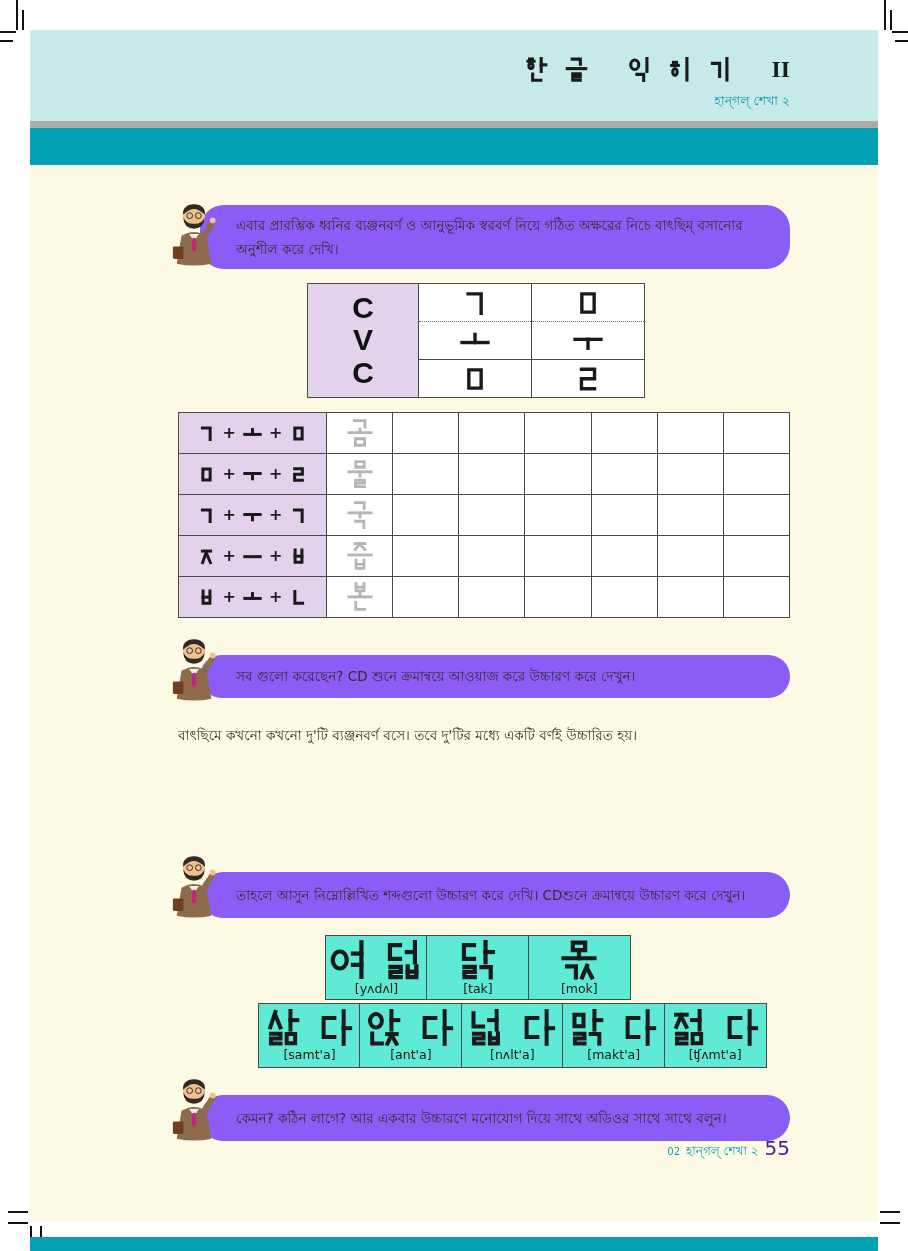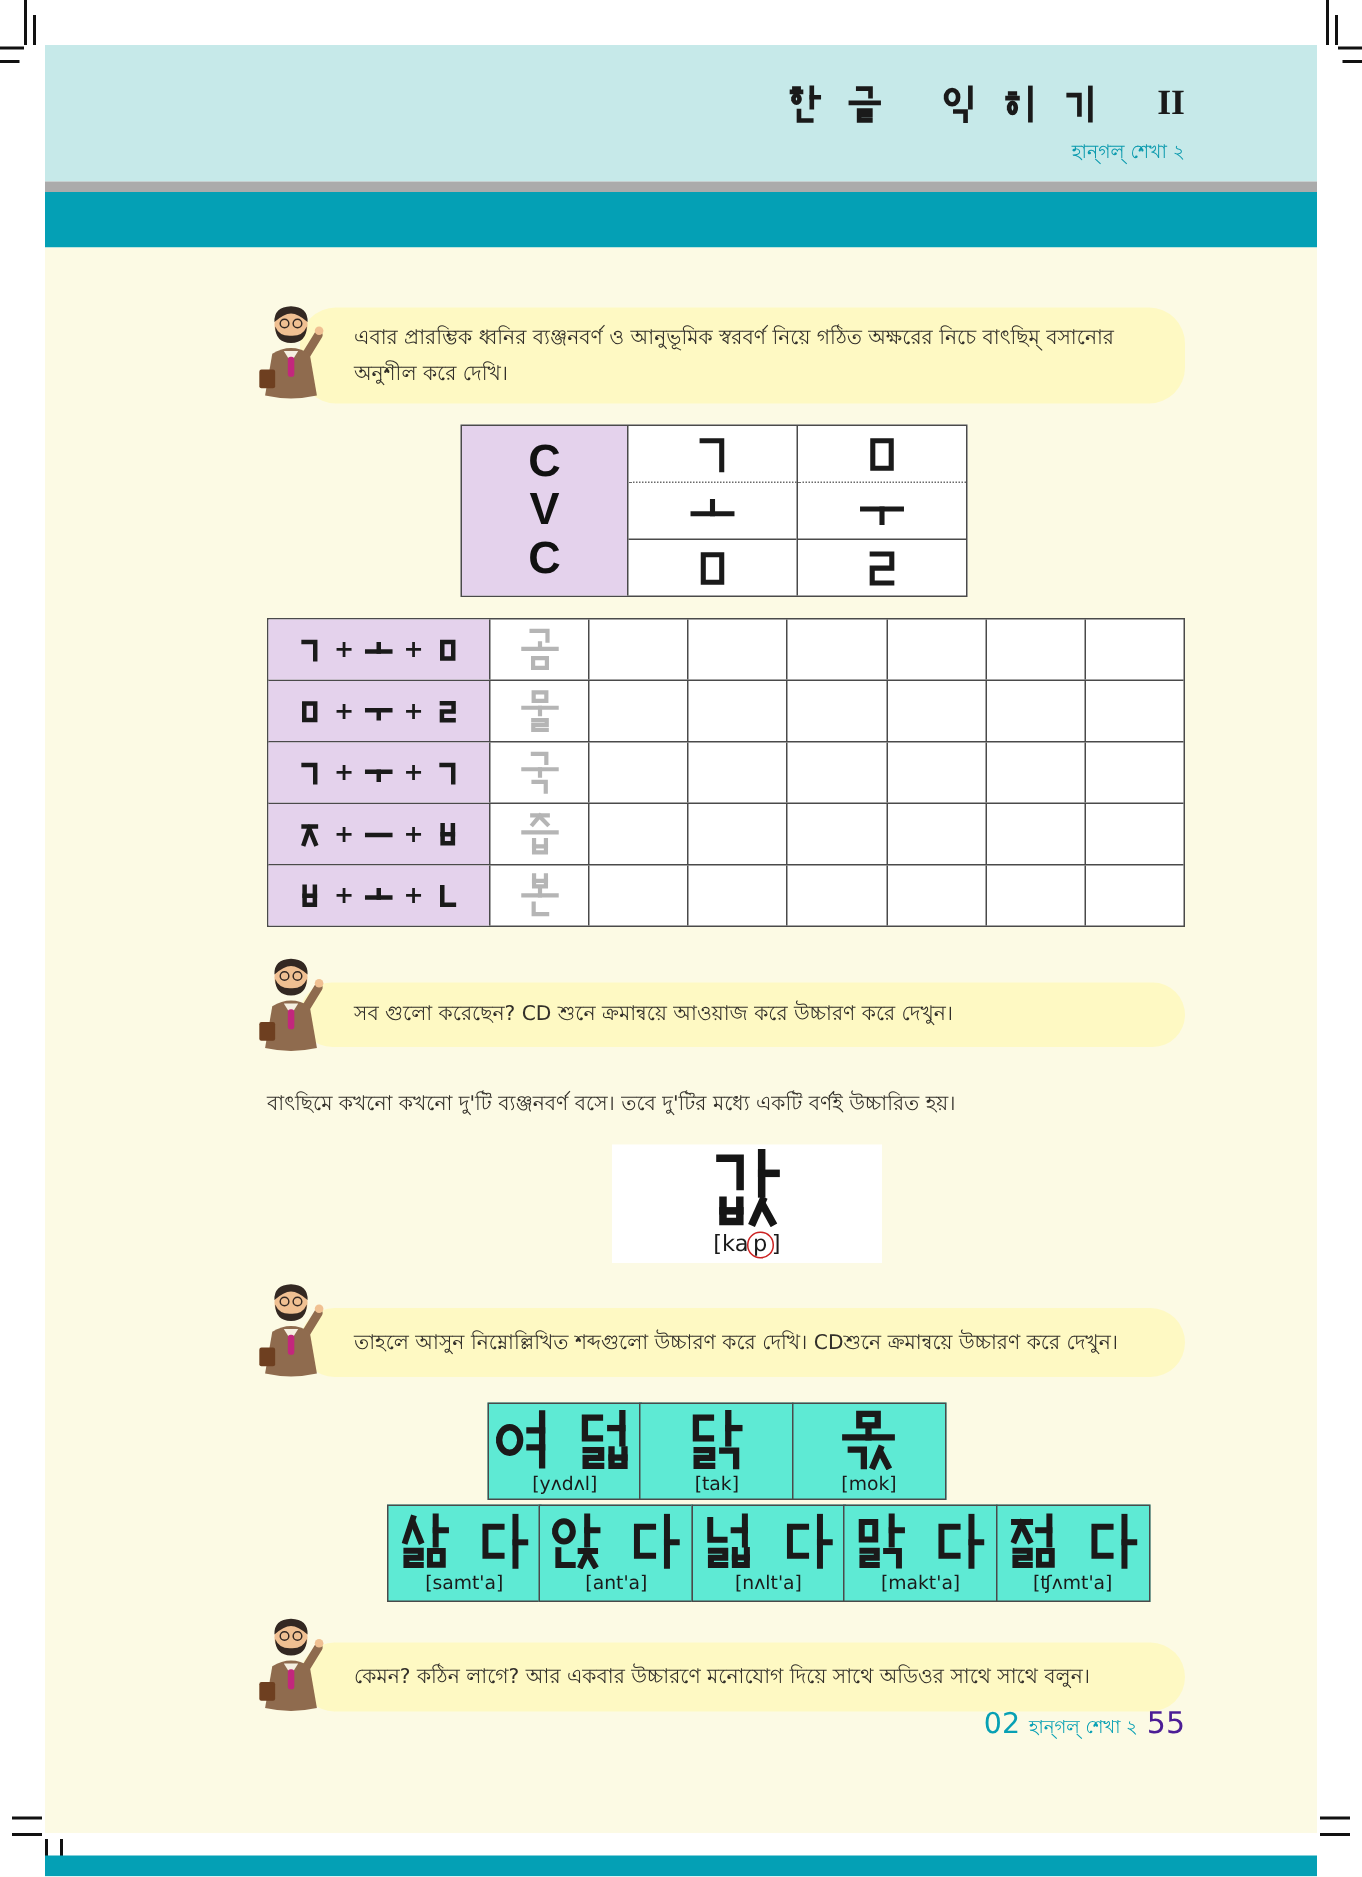--- a/index.html
+++ b/index.html
@@ -14,21 +14,21 @@
   .title-wrap{position:absolute;right:88px;top:27px;text-align:right;}
   .title-line{display:inline-flex;align-items:center;gap:3px;}
   .subtitle{margin-top:6px;font-size:12.5px;color:#0b9aae;text-align:right;}
   .gray-bar{position:absolute;left:30px;top:121px;width:848px;height:7px;background:#ababab;}
   .teal-bar{position:absolute;left:30px;top:128px;width:848px;height:37px;background:#04a0b5;}
 
   
   .sheet{position:absolute;left:30px;top:165px;width:848px;height:1057px;background:#fcfae4;}
 
   
-  .bubble{position:absolute;background:#fef9c3;border-radius:24px;display:flex;align-items:center;}
+  .bubble{position:absolute;background:#8b5cf6;border-radius:24px;display:flex;align-items:center;}
   #bubble1{left:170px;top:40px;width:590px;height:64px;}
   #bubble2{left:170px;top:490px;width:590px;height:43px;}
   #bubble3{left:170px;top:707px;width:590px;height:46px;}
   #bubble4{left:170px;top:930px;width:590px;height:46px;}
   .bubble-text{margin:0;padding:0 18px 0 36px;font-size:13.5px;line-height:1.8;color:#33302a;}
   .prof{position:absolute;width:48px;height:72px;left:-30px;}
   #bubble1 .prof{top:-9px;}
   #bubble2 .prof,#bubble3 .prof,#bubble4 .prof{top:-24px;}
 
   
@@ -63,21 +63,21 @@
   #wrow1{position:absolute;left:295px;top:770px;display:flex;}
   #wrow2{position:absolute;left:200px;top:838px;display:flex;padding-left:28px;}
   .wcard{width:103px;height:65px;background:#5eead4;border:1.6px solid #4a4a4a;box-sizing:border-box;
          display:flex;flex-direction:column;align-items:center;justify-content:center;}
   .wcard+.wcard{margin-left:-1.6px;}
   .w-ipa{font-size:12.5px;color:#1a1a1a;margin-top:1px;}
   .w-glyph{display:flex;align-items:center;}
 
   
   #footer{position:absolute;right:88px;top:971px;display:flex;align-items:baseline;gap:6px;}
-  .f-ch{color:#07a0b4;font-size:19px;}
+  .f-ch{color:#07a0b4;font-size:10px;}
   .f-label{color:#07a0b4;font-size:12px;}
   .f-page{color:#4c1d95;font-size:20px;}
 
   
   .bbar-h{position:absolute;left:30px;top:1237px;width:848px;height:14px;background:#04a0b5;}
 
   
   .hangul{display:inline-flex;align-items:center;gap:15px;}
   .hg-roman{font-family:"Liberation Serif","DejaVu Serif",serif;font-weight:600;color:#1a1a1a;line-height:1;}
 </style>
@@ -474,44 +474,20 @@
       <path d="M13.5,18 Q13,7.5 25,7 Q37,7.5 36.5,18 Q30,12 25,12 Q20,12 13.5,18 Z" fill="#332822"></path>
       <path d="M14,21 Q14,32 25,32.5 Q36,32 36,21 Q33,28 25,27.5 Q17,28 14,21 Z" fill="#332822"></path>
       <circle cx="20.5" cy="19" r="3" fill="none" stroke="#332822" stroke-width="1"></circle>
       <circle cx="29.5" cy="19" r="3" fill="none" stroke="#332822" stroke-width="1"></circle>
     </svg></span>
       <p class="bubble-text">সব গুলো করেছেন? CD শুনে ক্রমান্বয়ে আওয়াজ করে উচ্চারণ করে দেখুন।</p>
     </div>
 
     <p class="note">বাৎছিমে কখনো কখনো দু'টি ব্যঞ্জনবর্ণ বসে। তবে দু'টির মধ্যে একটি বর্ণই উচ্চারিত হয়।</p>
 
-    <div id="hl">
-      <div class="hangul">
-          <svg viewBox="0 0 100 100" width="52" height="52">
-            <g transform="translate(10,4) scale(0.38,0.5)">
-              <path d="M14,16 H82 V88" fill="none" stroke="#151515" stroke-width="5" vector-effect="non-scaling-stroke" stroke-linecap="square"></path>
-            </g>
-            <g transform="translate(52,0) scale(0.42,0.6)">
-              <path d="M40,4 V96" fill="none" stroke="#151515" stroke-width="5" vector-effect="non-scaling-stroke" stroke-linecap="square"></path>
-              <path d="M40,52 H84" fill="none" stroke="#151515" stroke-width="5" vector-effect="non-scaling-stroke" stroke-linecap="square"></path>
-            </g>
-            <g transform="translate(12,62) scale(0.36,0.36)">
-              <path d="M20,10 V86 H80 V10" fill="none" stroke="#151515" stroke-width="5" vector-effect="non-scaling-stroke" stroke-linecap="square"></path>
-              <path d="M20,48 H80" fill="none" stroke="#151515" stroke-width="5" vector-effect="non-scaling-stroke" stroke-linecap="square"></path>
-            </g>
-            <g transform="translate(52,62) scale(0.36,0.36)">
-              <path d="M50,12 L16,88" fill="none" stroke="#151515" stroke-width="5" vector-effect="non-scaling-stroke" stroke-linecap="square"></path>
-              <path d="M53,32 L84,88" fill="none" stroke="#151515" stroke-width="5" vector-effect="non-scaling-stroke" stroke-linecap="square"></path>
-            </g>
-          </svg>
-        </div>
-      <div class="hl-ipa">
-        <span>[ka</span><span class="circled">p</span><span>]</span>
-      </div>
-    </div>
 
     <div class="bubble" id="bubble3">
       <span class="prof"><svg viewBox="0 0 50 72" width="48" height="72" xmlns="http://www.w3.org/2000/svg">
       <path d="M36,40 L44,27" stroke="#8f6b4e" stroke-width="6" stroke-linecap="round" fill="none"></path>
       <circle cx="44.5" cy="24" r="3" fill="#f0c092"></circle>
       <path d="M12,40 Q25,32 38,40 L43,69 Q25,73 7,69 Z" fill="#8f6b4e"></path>
       <path d="M20,38 L25,46 L30,38 Z" fill="#f5efe0"></path>
       <rect x="22.8" y="42" width="4.5" height="14" rx="2" fill="#c3277d"></rect>
       <rect x="3" y="51" width="11" height="13" rx="1.5" fill="#6e3f20"></rect>
       <circle cx="25" cy="20" r="11.5" fill="#f0c092"></circle>

